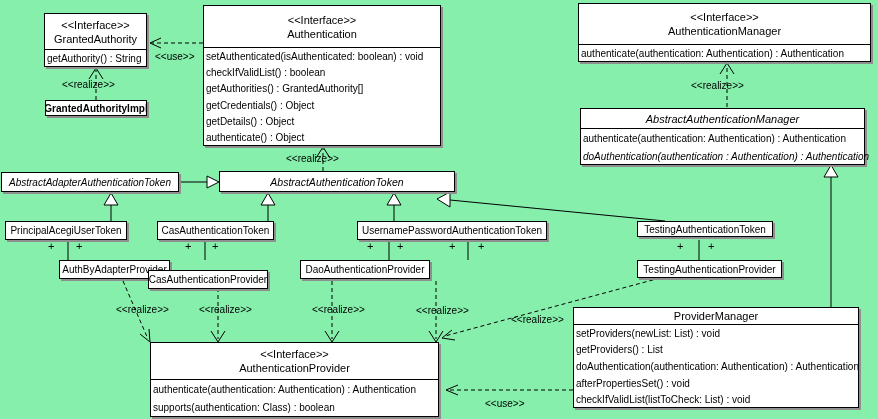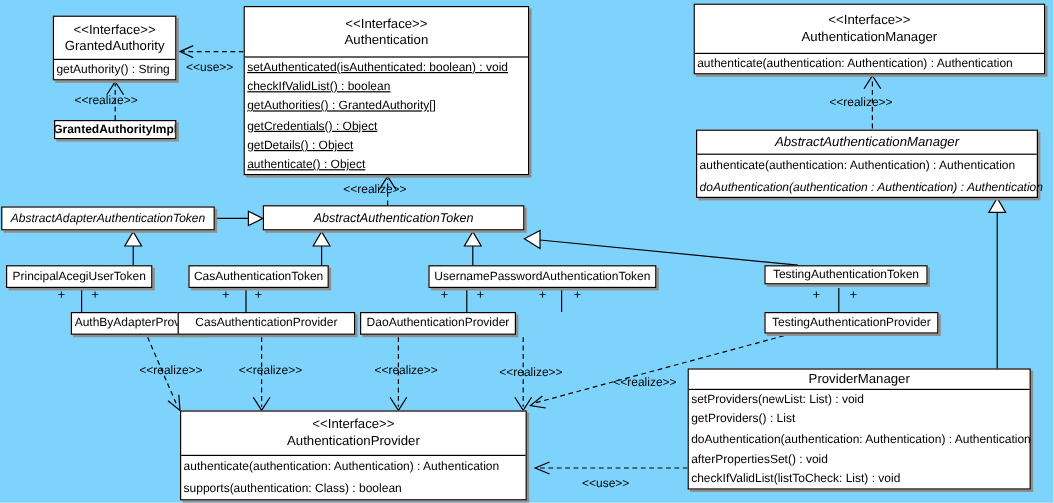--- a/index.html
+++ b/index.html
@@ -1,16 +1,16 @@
 <!DOCTYPE html>
 <html><head>
 <meta charset="utf-8">
 <style>
   html,body{margin:0;padding:0;background:#f0f0f0;}
-  .stage{position:relative;width:878px;height:419px;background:#7dd3fc;overflow:hidden;
+  .stage{position:relative;width:878px;height:419px;background:#86efac;overflow:hidden;
          font-family:"Liberation Sans",sans-serif;color:#000;}
   .wires{position:absolute;left:0;top:0;z-index:0;}
   .box{position:absolute;background:#fff;border:1px solid #000;box-shadow:2px 2px 0 #8f8f8f;
        box-sizing:border-box;z-index:1;}
   .hd{display:flex;flex-direction:column;justify-content:center;text-align:center;}
   .hd div{font-size:11px;line-height:14px;}
   .methods{border-top:1px solid #000;display:flex;flex-direction:column;}
   .m{flex:1;display:flex;align-items:center;font-size:10px;padding-left:2px;
      white-space:nowrap;overflow:hidden;}
   .m.spill{overflow:visible;}
@@ -85,21 +85,21 @@
 
   <div class="box" style="left:45px;top:100px;width:102px;height:16px;font-weight:bold;">
     <div class="nameonly">GrantedAuthorityImpl</div>
   </div>
 
   <div class="box" style="left:203px;top:5px;width:238px;height:141px;">
     <div class="hd" style="height:41px;">
       <div>&lt;&lt;Interface&gt;&gt;</div>
       <div>Authentication</div>
     </div>
-    <div class="methods" style="height:98px;text-decoration:underline;">
+    <div class="methods" style="height:98px;">
       <div class="m">setAuthenticated(isAuthenticated: boolean) : void</div>
       <div class="m">checkIfValidList() : boolean</div>
       <div class="m">getAuthorities() : GrantedAuthority[]</div>
       <div class="m">getCredentials() : Object</div>
       <div class="m">getDetails() : Object</div>
       <div class="m">authenticate() : Object</div>
     </div>
   </div>
 
   <div class="box" style="left:578px;top:3px;width:293px;height:59px;">
@@ -119,41 +119,41 @@
     <div class="methods" style="height:36px;">
       <div class="m spill">authenticate(authentication: Authentication) : Authentication</div>
       <div class="m spill it">doAuthentication(authentication : Authentication) : Authentication</div>
     </div>
   </div>
 
   <div class="box" style="left:1px;top:172px;width:178px;height:20px;">
     <div class="nameonly it">AbstractAdapterAuthenticationToken</div>
   </div>
 
-  <div class="box" style="left:219px;top:171px;width:218px;height:21px;">
+  <div class="box" style="left:219px;top:171px;width:236px;height:21px;">
     <div class="nameonly it" style="font-size:10.5px;">AbstractAuthenticationToken</div>
   </div>
 
   <div class="box" style="left:5px;top:221px;width:122px;height:19px;">
     <div class="nameonly">PrincipalAcegiUserToken</div>
   </div>
   <div class="box" style="left:157px;top:221px;width:117px;height:19px;">
     <div class="nameonly">CasAuthenticationToken</div>
   </div>
   <div class="box" style="left:357px;top:221px;width:190px;height:19px;">
     <div class="nameonly">UsernamePasswordAuthenticationToken</div>
   </div>
   <div class="box" style="left:637px;top:221px;width:136px;height:16px;">
     <div class="nameonly">TestingAuthenticationToken</div>
   </div>
 
   <div class="box" style="left:12px;top:260px;width:111px;height:19px;margin-left:47px;">
     <div class="nameonly">AuthByAdapterProvider</div>
   </div>
-  <div class="box" style="left:148px;top:260px;width:148px;height:19px;">
+  <div class="box" style="left:148px;top:270px;width:120px;height:19px;">
     <div class="nameonly">CasAuthenticationProvider</div>
   </div>
   <div class="box" style="left:300px;top:260px;width:130px;height:19px;">
     <div class="nameonly">DaoAuthenticationProvider</div>
   </div>
   <div class="box" style="left:637px;top:260px;width:145px;height:18px;">
     <div class="nameonly">TestingAuthenticationProvider</div>
   </div>
 
   <div class="box" style="left:150px;top:342px;width:289px;height:75px;">

